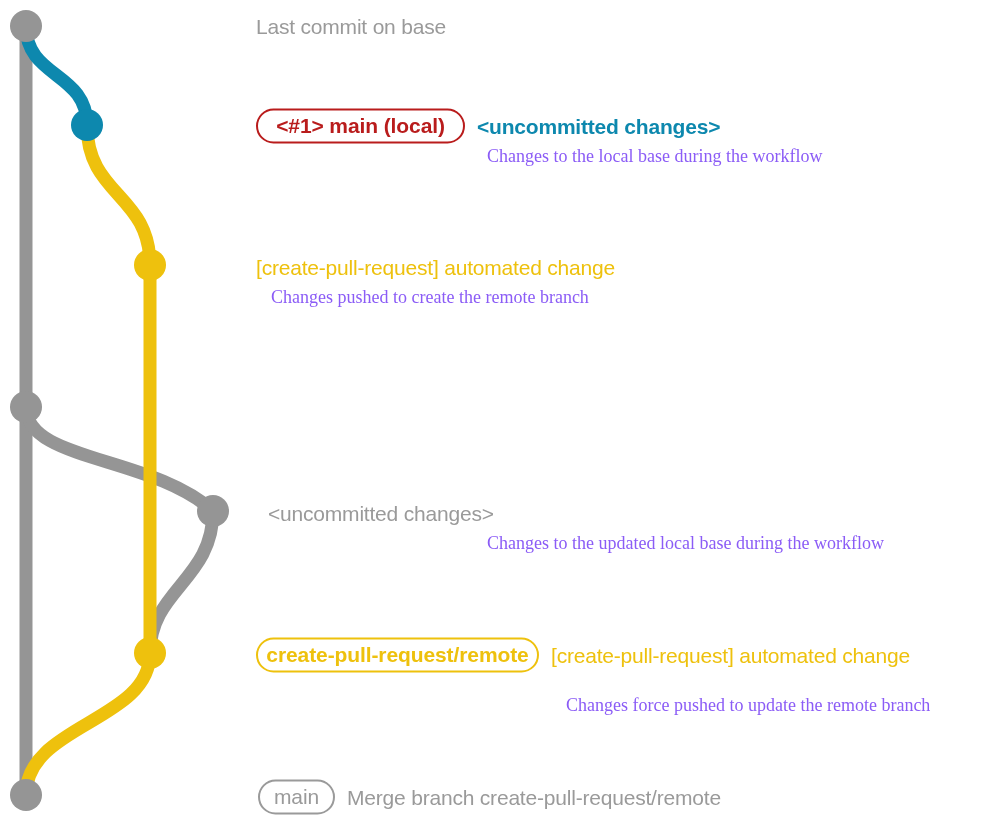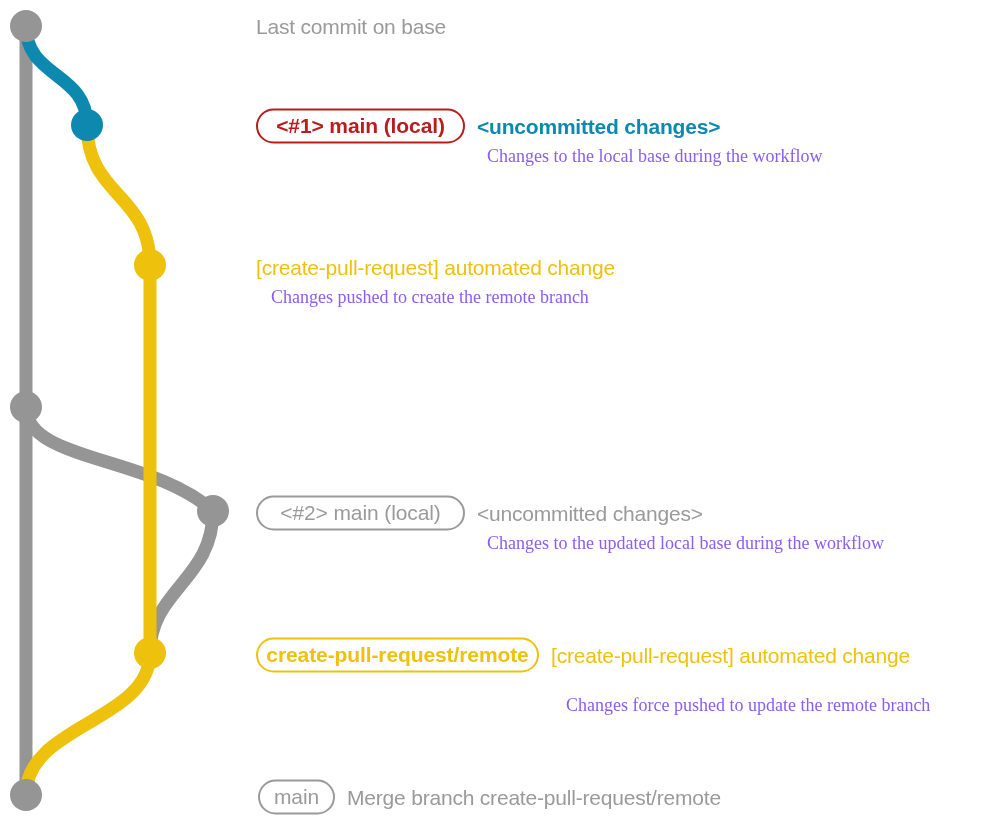--- a/index.html
+++ b/index.html
@@ -119,21 +119,20 @@
   </div>
   <div class="note" style="left:487px; top:147px;">Changes to the local base during the workflow</div>
 
   <div class="row" style="left:256px; top:267px; transform:translateY(-50%);">
     <span class="subject" style="color:#eec10d;">[create-pull-request] automated change</span>
   </div>
   <div class="note" style="left:271px; top:288px;">Changes pushed to create the remote branch</div>
 
 
   <div class="row" style="left:256px; top:513px; transform:translateY(-50%);">
-    <span class="ref-chip" style="width:209px; color:#9a9a9a; font-weight:normal;">&lt;#2&gt; main (local)</span>
     <span class="subject" style="color:#9a9a9a; margin-left:12px;">&lt;uncommitted changes&gt;</span>
   </div>
   <div class="note" style="left:487px; top:534px;">Changes to the updated local base during the workflow</div>
 
   <div class="row" style="left:256px; top:655px; transform:translateY(-50%);">
     <span class="ref-chip c-yellow" style="width:283px;">create-pull-request/remote</span>
     <span class="subject" style="color:#eec10d; margin-left:12px;">[create-pull-request] automated change</span>
   </div>
   <div class="note" style="left:566px; top:696px;">Changes force pushed to update the remote branch</div>
 

